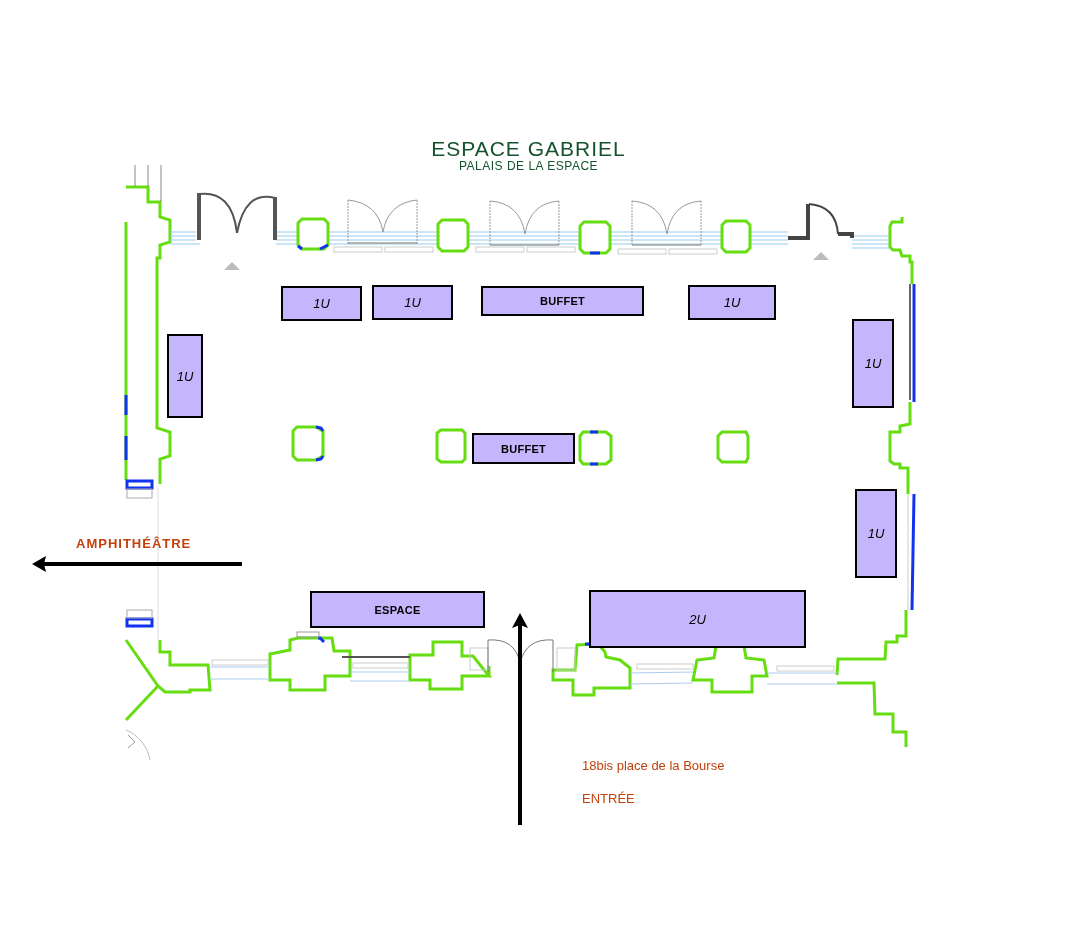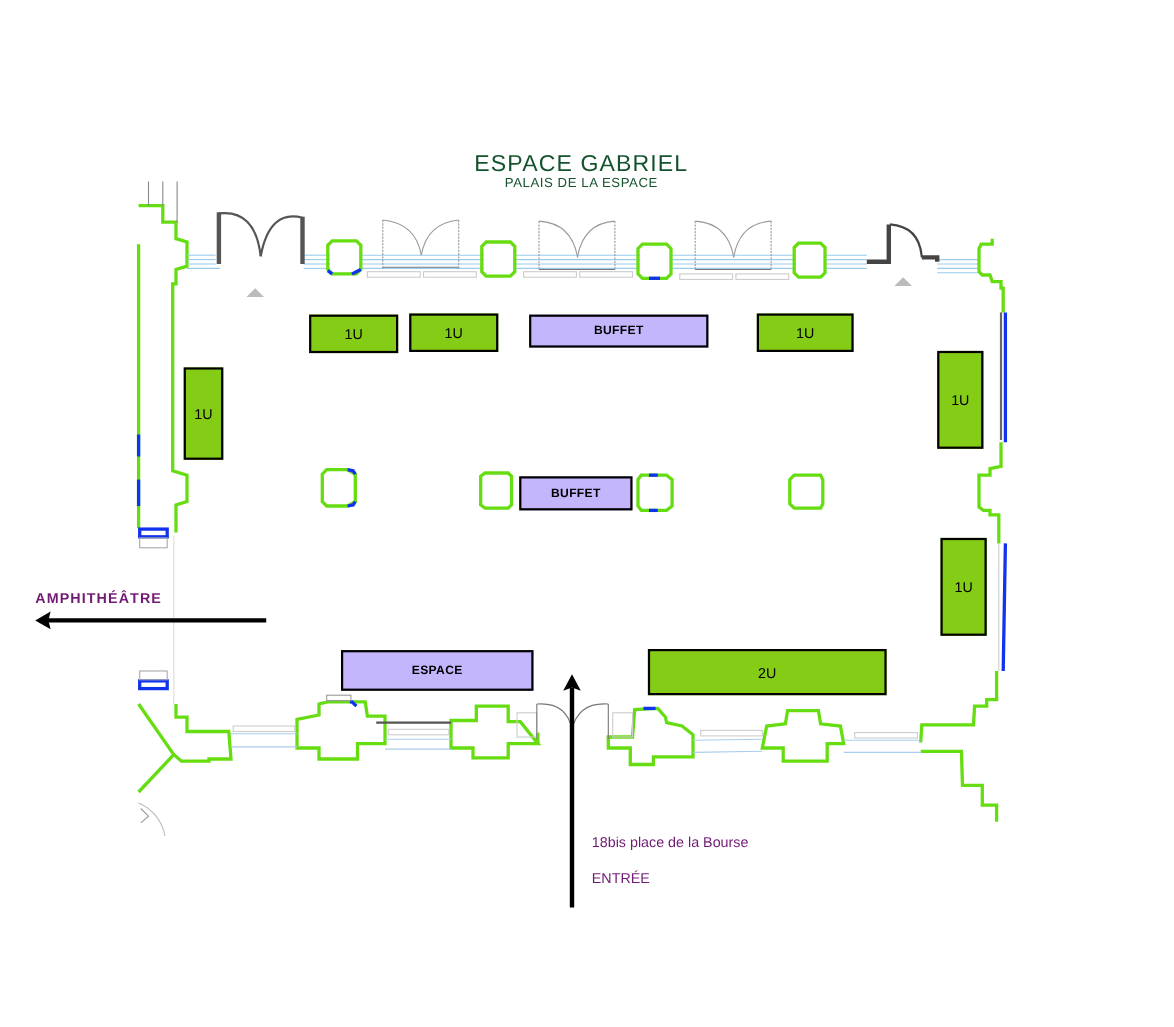--- a/index.html
+++ b/index.html
@@ -1,26 +1,26 @@
 <!DOCTYPE html>
 <html><head>
   <meta charset="utf-8">
   <style>
     html, body { margin: 0; padding: 0; background: #ffffff; }
     body { width: 1067px; height: 934px; position: relative; overflow: hidden; font-family: "Liberation Sans", sans-serif; }
     #plan { position: absolute; left: 0; top: 0; }
     .title { position: absolute; left: 0; width: 1057px; text-align: center; font-weight: normal; color: #14532d; }
     .title-main { top: 137px; font-size: 21px; letter-spacing: 1px; }
     .title-sub { top: 159px; font-size: 12px; letter-spacing: 0.5px; }
-    .label { position: absolute; color: #701a75; }
+    .label { position: absolute; color: #c2410c; margin-left: 44px; }
     .amphi { left: 32px; top: 536px; font-size: 13px; font-weight: bold; letter-spacing: 1px; }
     .entree { left: 538px; top: 791px; font-size: 13px; font-weight: normal; }
     .address { left: 538px; top: 758px; font-size: 13px; }
     .box { position: absolute; box-sizing: border-box; border: 2px solid #000; display: flex; align-items: center; justify-content: center; font-size: 13px; color: #000; }
-    .box.u { background: #84cc16; }
+    .box.u { background: #c4b5fd; font-style: italic; }
     .box.g { background: #c4b5fd; font-weight: bold; font-size: 11px; letter-spacing: 0.3px; }
   </style>
 </head>
 <body>
 
 <svg id="plan" width="1067" height="934" viewBox="0 0 1067 934">
 
   <g fill="none" stroke="#66dd11" stroke-width="3">
     <polyline points="126,187 148,187 148,202 160,202 160,217 170,220 170,242 160,245 160,258 157,258 157,428 170,432 170,456 160,459 160,484"></polyline>
     <line x1="126" y1="222" x2="126" y2="480"></line>
@@ -209,17 +209,17 @@
 <div class="label amphi">AMPHITHÉÂTRE</div>
 <div class="label entree">ENTRÉE</div>
 <div class="label address">18bis place de la Bourse</div>
 
 <div class="box u" style="left:281px;top:286px;width:81px;height:35px;">1U</div>
 <div class="box u" style="left:372px;top:285px;width:81px;height:35px;">1U</div>
 <div class="box u" style="left:688px;top:285px;width:88px;height:35px;">1U</div>
 <div class="box u" style="left:167px;top:334px;width:36px;height:84px;">1U</div>
 <div class="box u" style="left:852px;top:319px;width:42px;height:89px;">1U</div>
 <div class="box u" style="left:855px;top:489px;width:42px;height:89px;">1U</div>
-<div class="box u" style="left:589px;top:590px;width:217px;height:42px;">2U</div>
+<div class="box u" style="left:589px;top:590px;width:217px;height:58px;">2U</div>
 
 <div class="box g" style="left:481px;top:286px;width:163px;height:30px;">BUFFET</div>
 <div class="box g" style="left:472px;top:433px;width:103px;height:31px;">BUFFET</div>
 <div class="box g" style="left:310px;top:591px;width:175px;height:37px;">ESPACE</div>
 
 </body></html>

